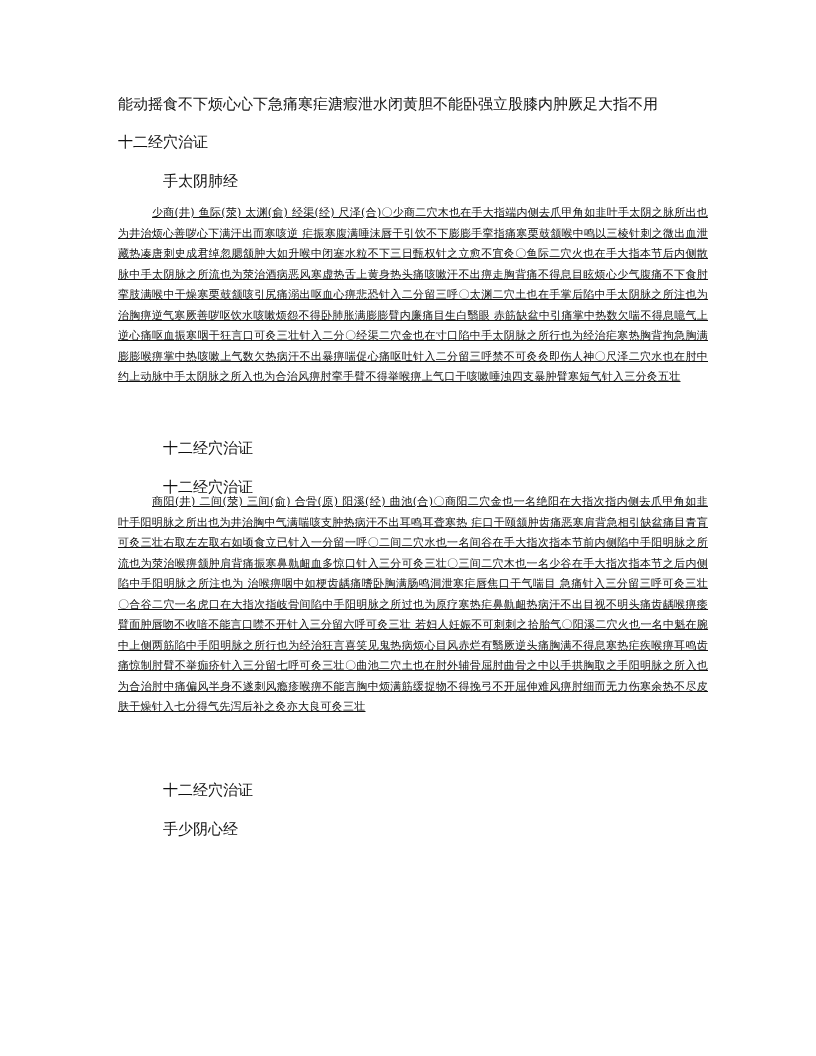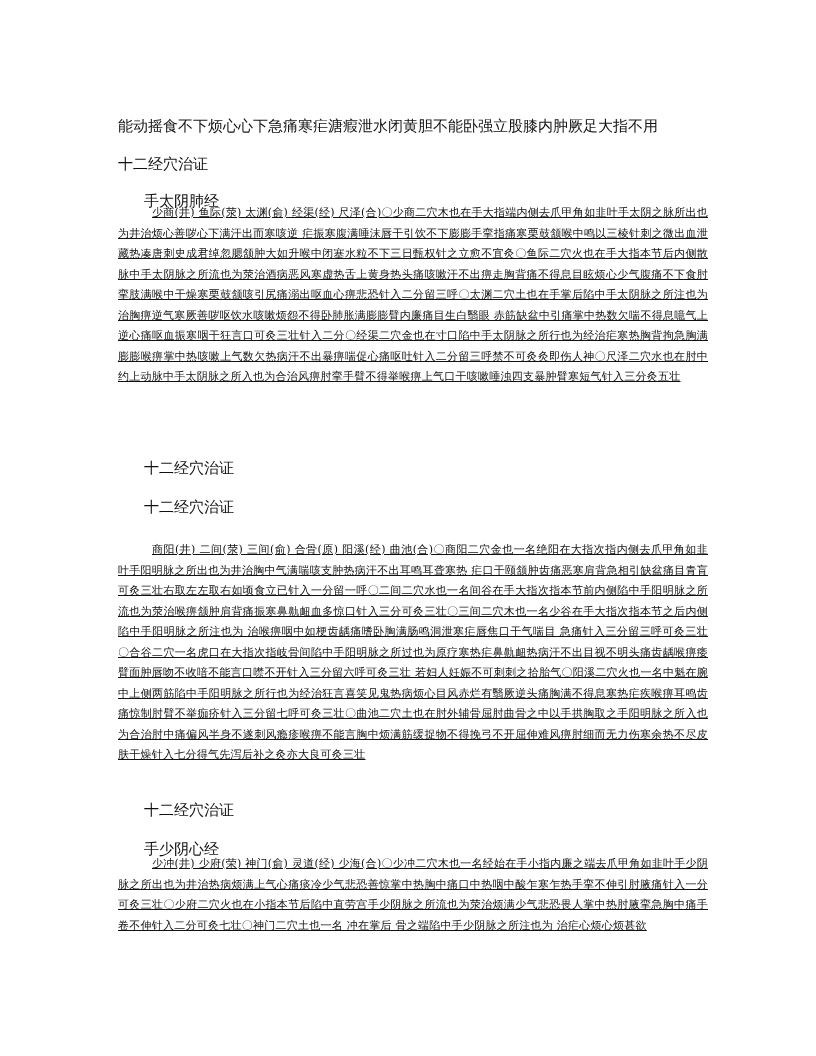--- a/index.html
+++ b/index.html
@@ -1,42 +1,39 @@
 <!DOCTYPE html>
 <html><head>
 <meta charset="utf-8">
 <style>
   html, body { margin:0; padding:0; background:#ffffff; }
   body { width:816px; height:1056px; position:relative; overflow:hidden;
          font-family:"DejaVu Serif", "Liberation Serif", serif; color:#111; }
   .page { position:absolute; left:0; top:0; width:816px; height:1056px; }
-  .line { position:absolute; left:118px; white-space:nowrap; font-size:15px; line-height:20px; height:20px;margin-top:22px; }
-  .indent { left:144px;font-family:Liberation Mono, monospace; }
+  .line { position:absolute; left:118px; white-space:nowrap; font-size:15px; line-height:20px; height:20px; }
+  .indent { left:163px; }
   .body-block { position:absolute; left:118px; width:590px; font-size:11px; line-height:20.5px;
                 text-align:justify; text-align-last:left; word-break:break-all; letter-spacing:0.25px;text-decoration:underline; }
   .body-block p { margin:0; text-indent:34px; }
 </style>
 </head>
 <body>
 
 <div class="page">
 
   <div class="line" style="top:94px;">能动摇食不下烦心心下急痛寒疟溏瘕泄水闭黄胆不能卧强立股膝内肿厥足大指不用</div>
 
   <div class="line" style="top:132px;">十二经穴治证</div>
   <div class="line indent" style="top:171px;">手太阴肺经</div>
   <div class="body-block" style="top:203px;">
     <p>少商(井) 鱼际(荥) 太渊(俞) 经渠(经) 尺泽(合)〇少商二穴木也在手大指端内侧去爪甲角如韭叶手太阴之脉所出也为井治烦心善哕心下满汗出而寒咳逆 疟振寒腹满唾沫唇干引饮不下膨膨手挛指痛寒栗鼓颔喉中鸣以三棱针刺之微出血泄藏热凑唐刺史成君绰忽腮颔肿大如升喉中闭塞水粒不下三日甄权针之立愈不宜灸〇鱼际二穴火也在手大指本节后内侧散脉中手太阴脉之所流也为荥治酒病恶风寒虚热舌上黄身热头痛咳嗽汗不出痹走胸背痛不得息目眩烦心少气腹痛不下食肘挛肢满喉中干燥寒栗鼓颔咳引尻痛溺出呕血心痹悲恐针入二分留三呼〇太渊二穴土也在手掌后陷中手太阴脉之所注也为 治胸痹逆气寒厥善哕呕饮水咳嗽烦怨不得卧肺胀满膨膨臂内廉痛目生白翳眼 赤筋缺盆中引痛掌中热数欠喘不得息噫气上逆心痛呕血振寒咽干狂言口可灸三壮针入二分〇经渠二穴金也在寸口陷中手太阴脉之所行也为经治疟寒热胸背拘急胸满膨膨喉痹掌中热咳嗽上气数欠热病汗不出暴痹喘促心痛呕吐针入二分留三呼禁不可灸灸即伤人神〇尺泽二穴水也在肘中约上动脉中手太阴脉之所入也为合治风痹肘挛手臂不得举喉痹上气口干咳嗽唾浊四支暴肿臂寒短气针入三分灸五壮</p>
   </div>
 
   <div class="line indent" style="top:438px;">十二经穴治证</div>
   <div class="line indent" style="top:477px;">十二经穴治证</div>
-  <div class="body-block" style="top:540px;">
+  <div class="body-block" style="top:492px;">
     <p>商阳(井) 二间(荥) 三间(俞) 合骨(原) 阳溪(经) 曲池(合)〇商阳二穴金也一名绝阳在大指次指内侧去爪甲角如韭叶手阳明脉之所出也为井治胸中气满喘咳支肿热病汗不出耳鸣耳聋寒热 疟口干颐颔肿齿痛恶寒肩背急相引缺盆痛目青肓可灸三壮右取左左取右如顷食立已针入一分留一呼〇二间二穴水也一名间谷在手大指次指本节前内侧陷中手阳明脉之所流也为荥治喉痹颔肿肩背痛振寒鼻鼽衄血多惊口针入三分可灸三壮〇三间二穴木也一名少谷在手大指次指本节之后内侧陷中手阳明脉之所注也为 治喉痹咽中如梗齿龋痛嗜卧胸满肠鸣洞泄寒疟唇焦口干气喘目 急痛针入三分留三呼可灸三壮〇合谷二穴一名虎口在大指次指岐骨间陷中手阳明脉之所过也为原疗寒热疟鼻鼽衄热病汗不出目视不明头痛齿龋喉痹痿臂面肿唇吻不收喑不能言口噤不开针入三分留六呼可灸三壮 若妇人妊娠不可刺刺之拾胎气〇阳溪二穴火也一名中魁在腕中上侧两筋陷中手阳明脉之所行也为经治狂言喜笑见鬼热病烦心目风赤烂有翳厥逆头痛胸满不得息寒热疟疾喉痹耳鸣齿痛惊制肘臂不举痂疥针入三分留七呼可灸三壮〇曲池二穴土也在肘外辅骨屈肘曲骨之中以手拱胸取之手阳明脉之所入也为合治肘中痛偏风半身不遂刺风瘾疹喉痹不能言胸中烦满筋缓捉物不得挽弓不开屈伸难风痹肘细而无力伤寒余热不尽皮肤干燥针入七分得气先泻后补之灸亦大良可灸三壮</p>
   </div>
 
   <div class="line indent" style="top:780px;">十二经穴治证</div>
   <div class="line indent" style="top:819px;text-align:right;">手少阴心经</div>
-  <div class="body-block" style="top:854px;">
-    <p>少冲(井) 少府(荣) 神门(俞) 灵道(经) 少海(合)〇少冲二穴木也一名经始在手小指内廉之端去爪甲角如韭叶手少阴脉之所出也为井治热病烦满上气心痛痰冷少气悲恐善惊掌中热胸中痛口中热咽中酸乍寒乍热手挛不伸引肘腋痛针入一分可灸三壮〇少府二穴火也在小指本节后陷中直劳宫手少阴脉之所流也为荥治烦满少气悲恐畏人掌中热肘腋挛急胸中痛手卷不伸针入二分可灸七壮〇神门二穴土也一名 冲在掌后 骨之端陷中手少阴脉之所注也为 治疟心烦心烦甚欲</p>
-  </div>
 
 </div>
 
 </body></html>

